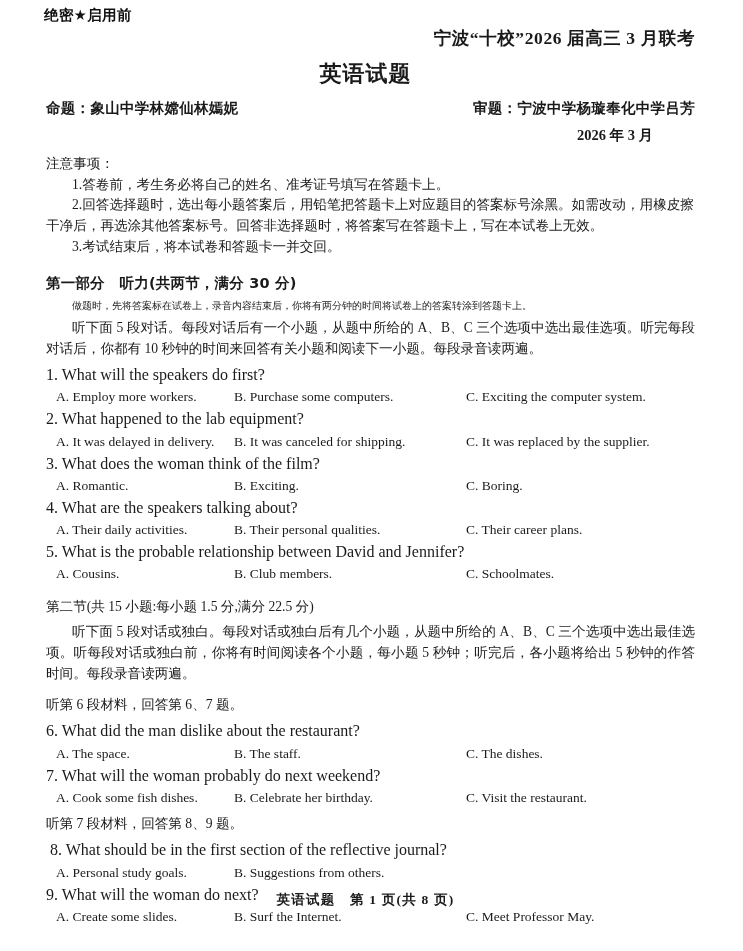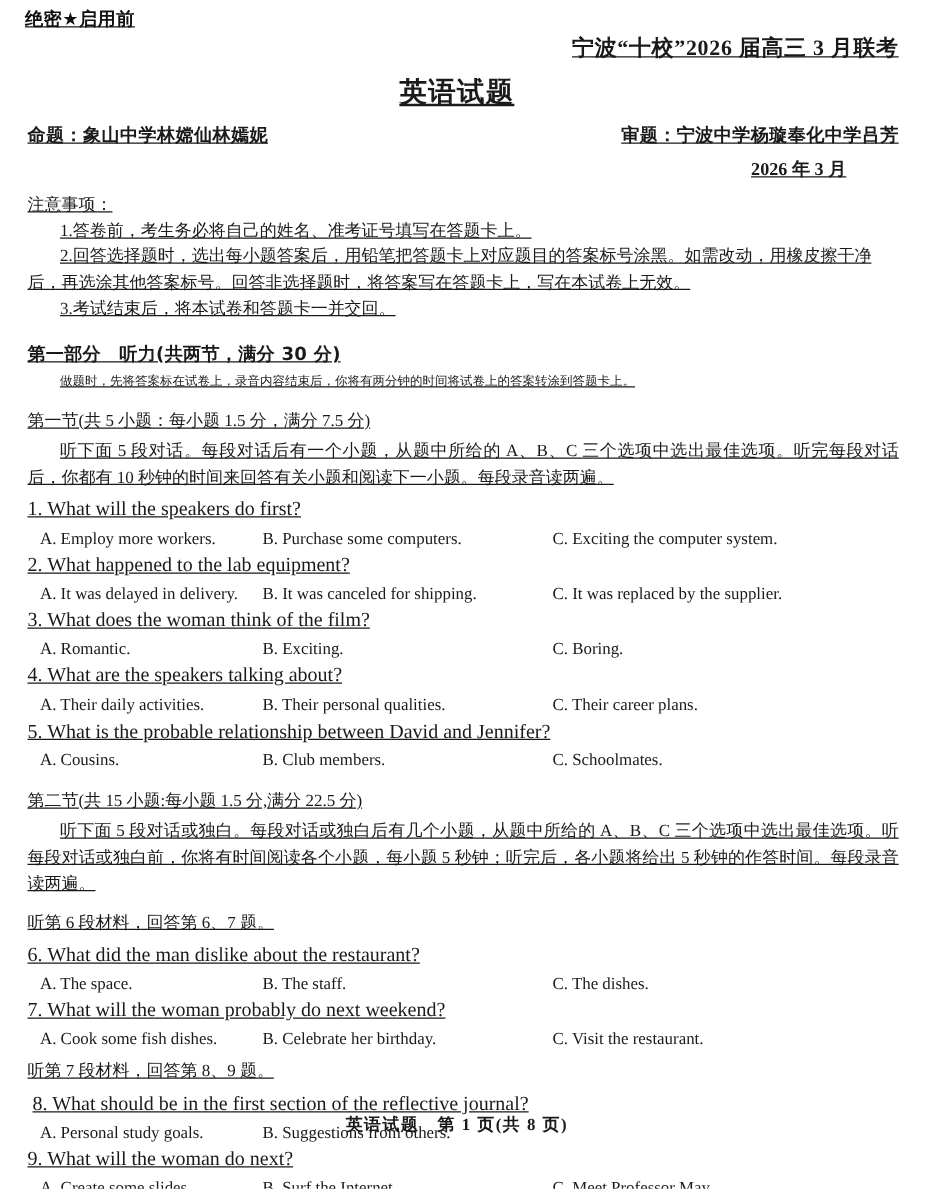--- a/index.html
+++ b/index.html
@@ -13,22 +13,21 @@
     position: relative;
     font-family: "Liberation Serif", "DejaVu Serif", serif;
     color: #1a1a1a;
     overflow: hidden;
   }
   .page {
     position: relative;
     width: 731px;
     height: 951px;
     box-sizing: border-box;
-    padding: 0 12px;
-    text-decoration: underline;
+    padding: 0 36px;
   }
 
   
   .secrecy {
     font-family: "DejaVu Sans", "Liberation Sans", sans-serif;
     font-weight: bold;
     font-size: 14.5px;
     letter-spacing: 0.4px;
     padding-top: 6px;
     padding-left: 8px;
@@ -177,21 +176,20 @@
   <div class="notes">
     <div class="notes-title">注意事项：</div>
     <div class="note-item">1.答卷前，考生务必将自己的姓名、准考证号填写在答题卡上。</div>
     <div class="note-item">2.回答选择题时，选出每小题答案后，用铅笔把答题卡上对应题目的答案标号涂黑。如需改动，用橡皮擦干净后，再选涂其他答案标号。回答非选择题时，将答案写在答题卡上，写在本试卷上无效。</div>
     <div class="note-item">3.考试结束后，将本试卷和答题卡一并交回。</div>
   </div>
 
   <div class="part-title">第一部分　听力(共两节，满分 30 分)</div>
   <div class="part-intro">做题时，先将答案标在试卷上，录音内容结束后，你将有两分钟的时间将试卷上的答案转涂到答题卡上。</div>
 
-  <div class="sub-head">第一节(共 5 小题：每小题 1.5 分，满分 7.5 分)</div>
   <div class="sub-intro">听下面 5 段对话。每段对话后有一个小题，从题中所给的 A、B、C 三个选项中选出最佳选项。听完每段对话后，你都有 10 秒钟的时间来回答有关小题和阅读下一小题。每段录音读两遍。</div>
 
   <div class="qlist">
     <div class="q-stem">1. What will the speakers do first?</div>
     <div class="q-options">
       <span class="opt opt-a">A. Employ more workers.</span>
       <span class="opt opt-b">B. Purchase some computers.</span>
       <span class="opt opt-c">C. Exciting the computer system.</span>
     </div>
 

